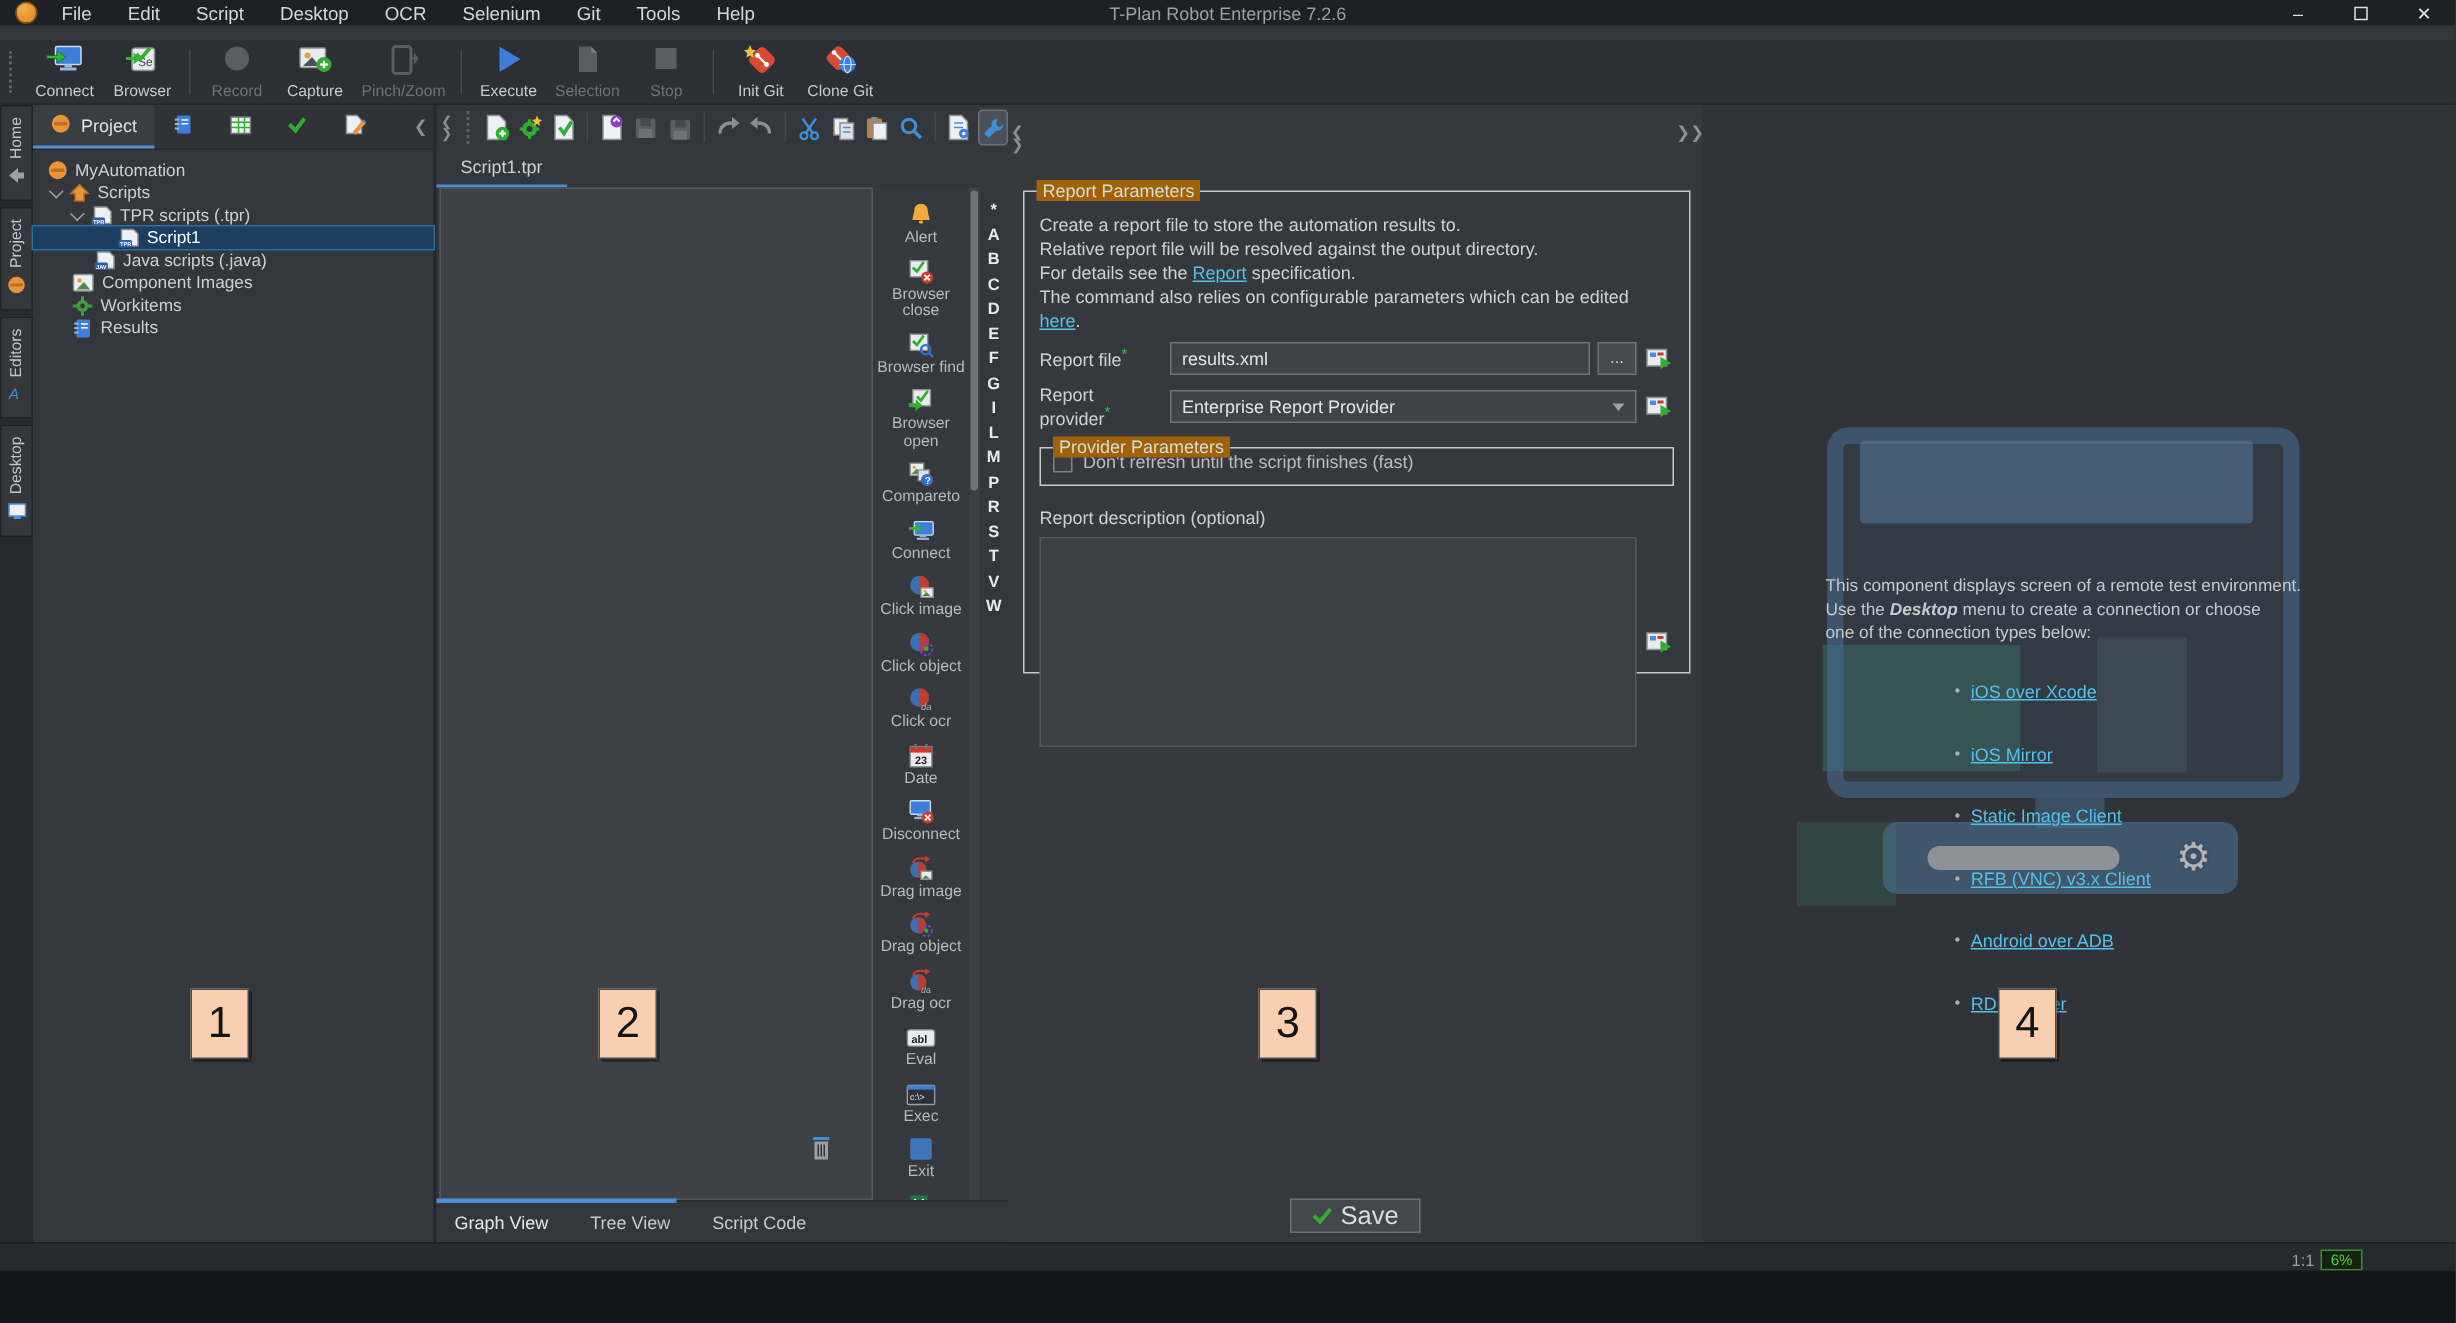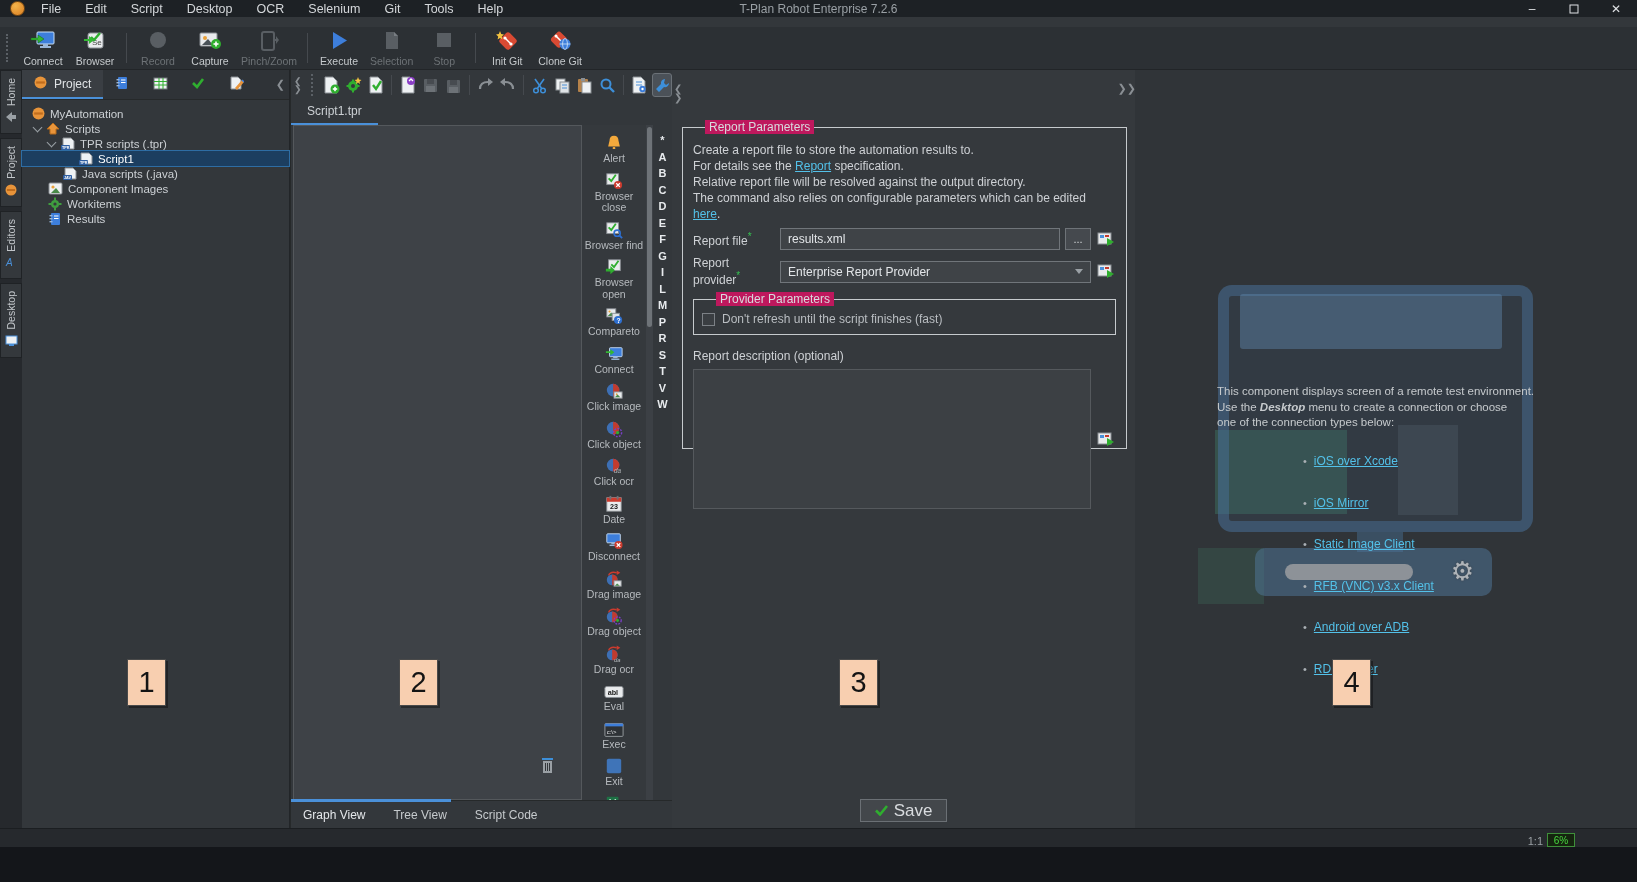--- a/index.html
+++ b/index.html
@@ -84,35 +84,35 @@
     padding-left:12px;position:relative;flex:0 0 auto;color:#c6cacd;}
   .ed-bottom .indicator{position:absolute;left:0;top:-2px;width:160px;height:3px;background:#4a90d9;}
   .ed-btab{font-size:12px;}
   .ed-btab.active{color:#e4e7ea;}
 
   
   .report-col{position:absolute;left:672px;top:70px;width:463px;bottom:54px;background:#35393d;}
   .rp-chevrons{position:absolute;left:2px;top:14px;color:#8a8f94;font-size:10px;line-height:9px;display:flex;flex-direction:column;}
   .rp-collapse-right{position:absolute;right:-1px;top:12px;color:#8a8f94;font-size:11px;}
   .fieldset{position:absolute;border:1px solid #c6cacd;background:#35393d;}
-  .legend{position:absolute;top:-8px;left:8px;background:#be185d;padding:0 4px;color:#d8dbde;font-size:12px;margin-left:14px;}
+  .legend{position:absolute;top:-8px;left:8px;background:#a16207;padding:0 4px;color:#d8dbde;font-size:12px;}
   .rp-outer{left:10px;right:8px;top:57px;height:322px;padding:14px 10px 10px 10px;}
   .rp-text{font-size:12px;color:#ced1d5;line-height:16px;}
   .rp-link{color:#53c1e9;text-decoration:underline;cursor:pointer;}
   .frow{display:flex;align-items:center;margin-top:6px;gap:5px;}
   .flabel{width:82px;flex:0 0 auto;font-size:12px;color:#ced1d5;}
   .req{color:#35c151;font-size:10px;vertical-align:super;}
   .finput{flex:1;height:22px;background:#3f4347;border:1px solid #70757a;color:#e3e6e9;
     font-size:12px;padding:0 7px;display:flex;align-items:center;}
   .fselect{justify-content:space-between;}
   .sel-arrow{width:0;height:0;border:4px solid transparent;border-top:5px solid #9aa0a5;margin-top:4px;}
   .browse-btn{width:26px;height:22px;background:#45494e;border:1px solid #6e7378;color:#d6d9dc;
     display:flex;align-items:center;justify-content:center;font-size:11px;}
   .shot-btn{width:20px;height:18px;display:flex;align-items:center;justify-content:center;}
-  .rp-provider-box{position:relative;border:1px solid #c6cacd;margin-top:12px;padding:12px 8px 8px 8px;}
+  .rp-provider-box{position:relative;border:1px solid #c6cacd;margin-top:12px;padding:2px 8px 8px 8px;}
   .chk-row{display:flex;align-items:center;gap:7px;color:#b9bdc1;font-size:12px;}
   .checkbox{width:13px;height:13px;background:#3a3e42;border:1px solid #7c8186;flex:0 0 auto;}
   .desc-label{margin-top:14px;font-size:12px;color:#ced1d5;}
   .desc-wrap{display:flex;margin-top:6px;gap:5px;align-items:center;}
   .textarea{flex:1;height:140px;background:#3c4044;border:1px solid #55595d;}
   .save-row{position:absolute;left:0;right:0;bottom:6px;display:flex;justify-content:center;}
   .save-btn{display:flex;align-items:center;gap:6px;height:23px;padding:0 14px;background:#43474b;
     border:1px solid #6b7075;color:#d9dcdf;font-size:17px;}
 
   
@@ -804,22 +804,22 @@
         <span>❮</span>
         <span>❯</span>
       </span>
     <span class="rp-collapse-right">❯❯</span>
 
     <div class="fieldset rp-outer">
       <span class="legend">Report Parameters</span>
 
       <div class="rp-text">
         <div>Create a report file to store the automation results to.</div>
+        <div>Relative report file will be resolved against the output directory.</div>
         <div><span>For details see the </span><a class="rp-link">Report</a><span> specification.</span></div>
-        <div>Relative report file will be resolved against the output directory.</div>
         <div><span>The command also relies on configurable parameters which can be edited </span><a class="rp-link">here</a><span>.</span></div>
       </div>
 
       <div class="frow">
         <span class="flabel"><span>Report file</span><span class="req">*</span></span>
         <span class="finput">results.xml</span>
         <span class="browse-btn">...</span>
         <span class="shot-btn">
             <svg width="18" height="15" viewBox="0 0 18 15">
               <rect x="1" y="1" width="13" height="11" fill="#e9ebed" stroke="#8a8f94"></rect>

